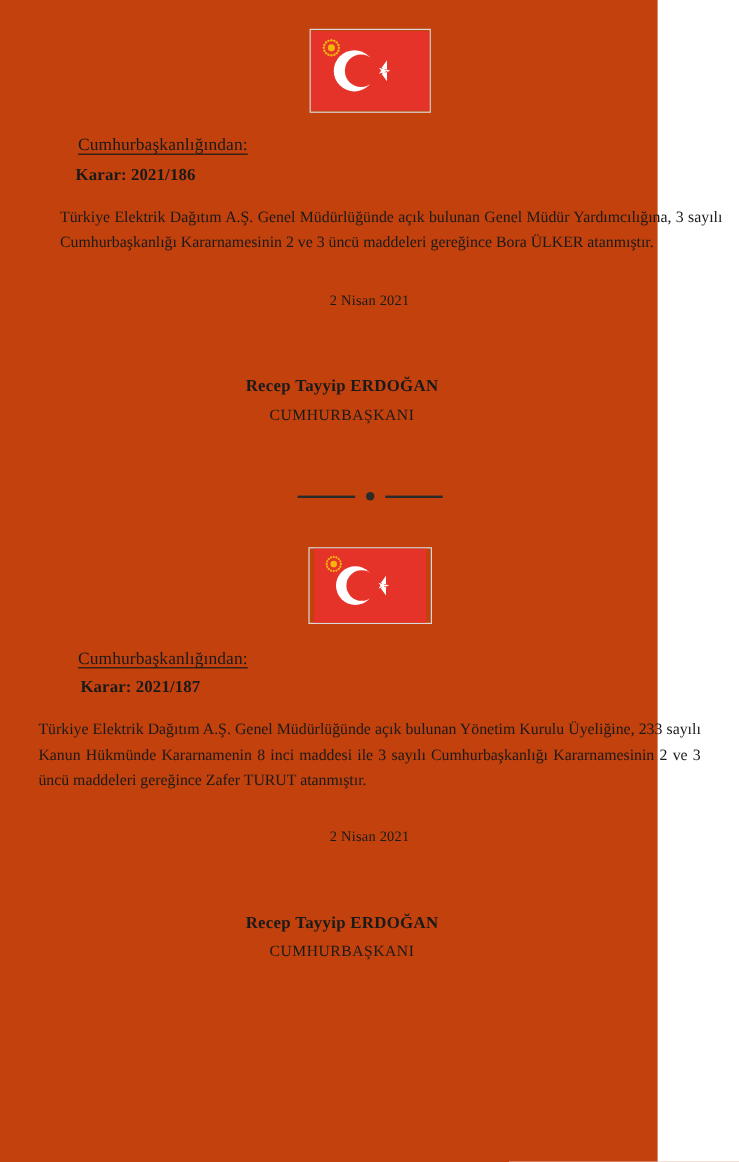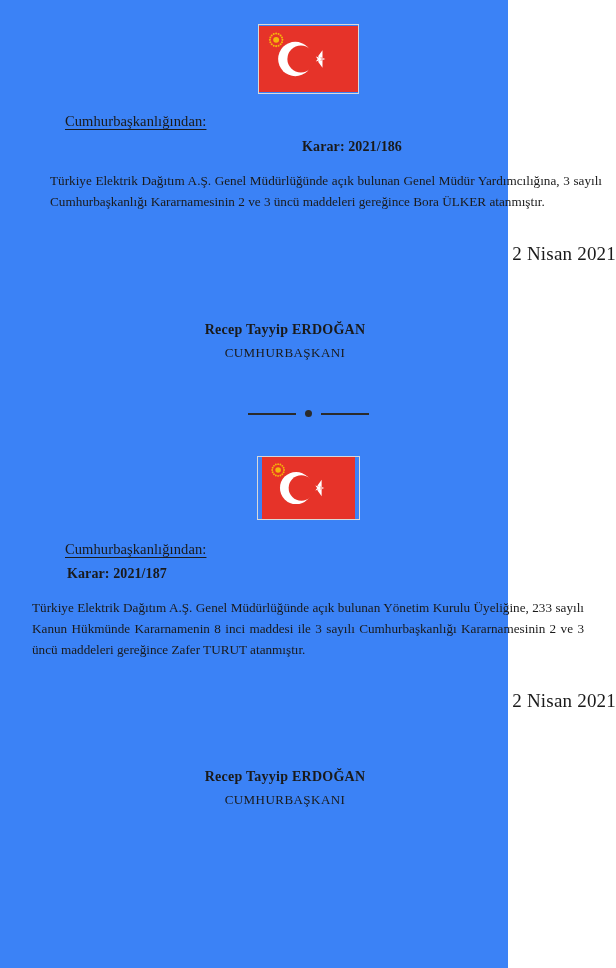--- a/index.html
+++ b/index.html
@@ -13,23 +13,23 @@
     width: 616px;
     height: 968px;
     font-family: "Liberation Serif", "DejaVu Serif", serif;
     color: #1a1a1a;
     -webkit-font-smoothing: antialiased;
     overflow: hidden;
   }
 
   .page {
     position: relative;
-    width: 508px;
+    width: 548px;
     height: 968px;
-    background: #3b82f6;
+    background: #c2410c;
     box-sizing: border-box;
   }
 
   
   .decision {
     position: absolute;
     left: 0;
     width: 616px;
   }
 
@@ -77,22 +77,22 @@
     line-height: 1.58;
     text-align: justify;
     text-justify: inter-word;
     hyphens: none;
   }
 
   
   .date-line {
     margin: 0;
     padding: 0;
-    font-size: 19px;
-    text-align: right;
+    font-size: 12px;
+    text-align: center;
     letter-spacing: 0.2px;
   }
 
   
   .sig-block {
     text-align: center;
   }
 
   .sig-name {
     margin: 0;
@@ -176,21 +176,21 @@
             <circle cx="-7.3" cy="-17.6" r="3.1"></circle>
           </g>
         </g>
       </svg>
     </div>
 
     <p class="org-line" style="margin-top:19px; margin-left:65px;">
       <span class="u">Cumhurbaşkanlığından:</span>
     </p>
 
-    <p class="karar-line" style="margin-top:9px; margin-left:88px;text-align:center;">Karar: 2021/186</p>
+    <p class="karar-line" style="margin-top:9px; margin-left:63px;">Karar: 2021/186</p>
 
     <p class="body-text" style="margin-top:16px; margin-left:50px; width:552px;">Türkiye Elektrik Dağıtım A.Ş. Genel Müdürlüğünde açık bulunan Genel Müdür Yardımcılığına, 3 sayılı Cumhurbaşkanlığı Kararnamesinin 2 ve 3 üncü maddeleri gereğince Bora ÜLKER atanmıştır.</p>
 
     <p class="date-line" style="margin-top:30px;">2 Nisan 2021</p>
 
     <div class="sig-block" style="margin-top:57px; margin-right:46px;">
       <p class="sig-name">Recep Tayyip ERDOĞAN</p>
       <p class="sig-title" style="margin-top:7px;">CUMHURBAŞKANI</p>
     </div>
 

